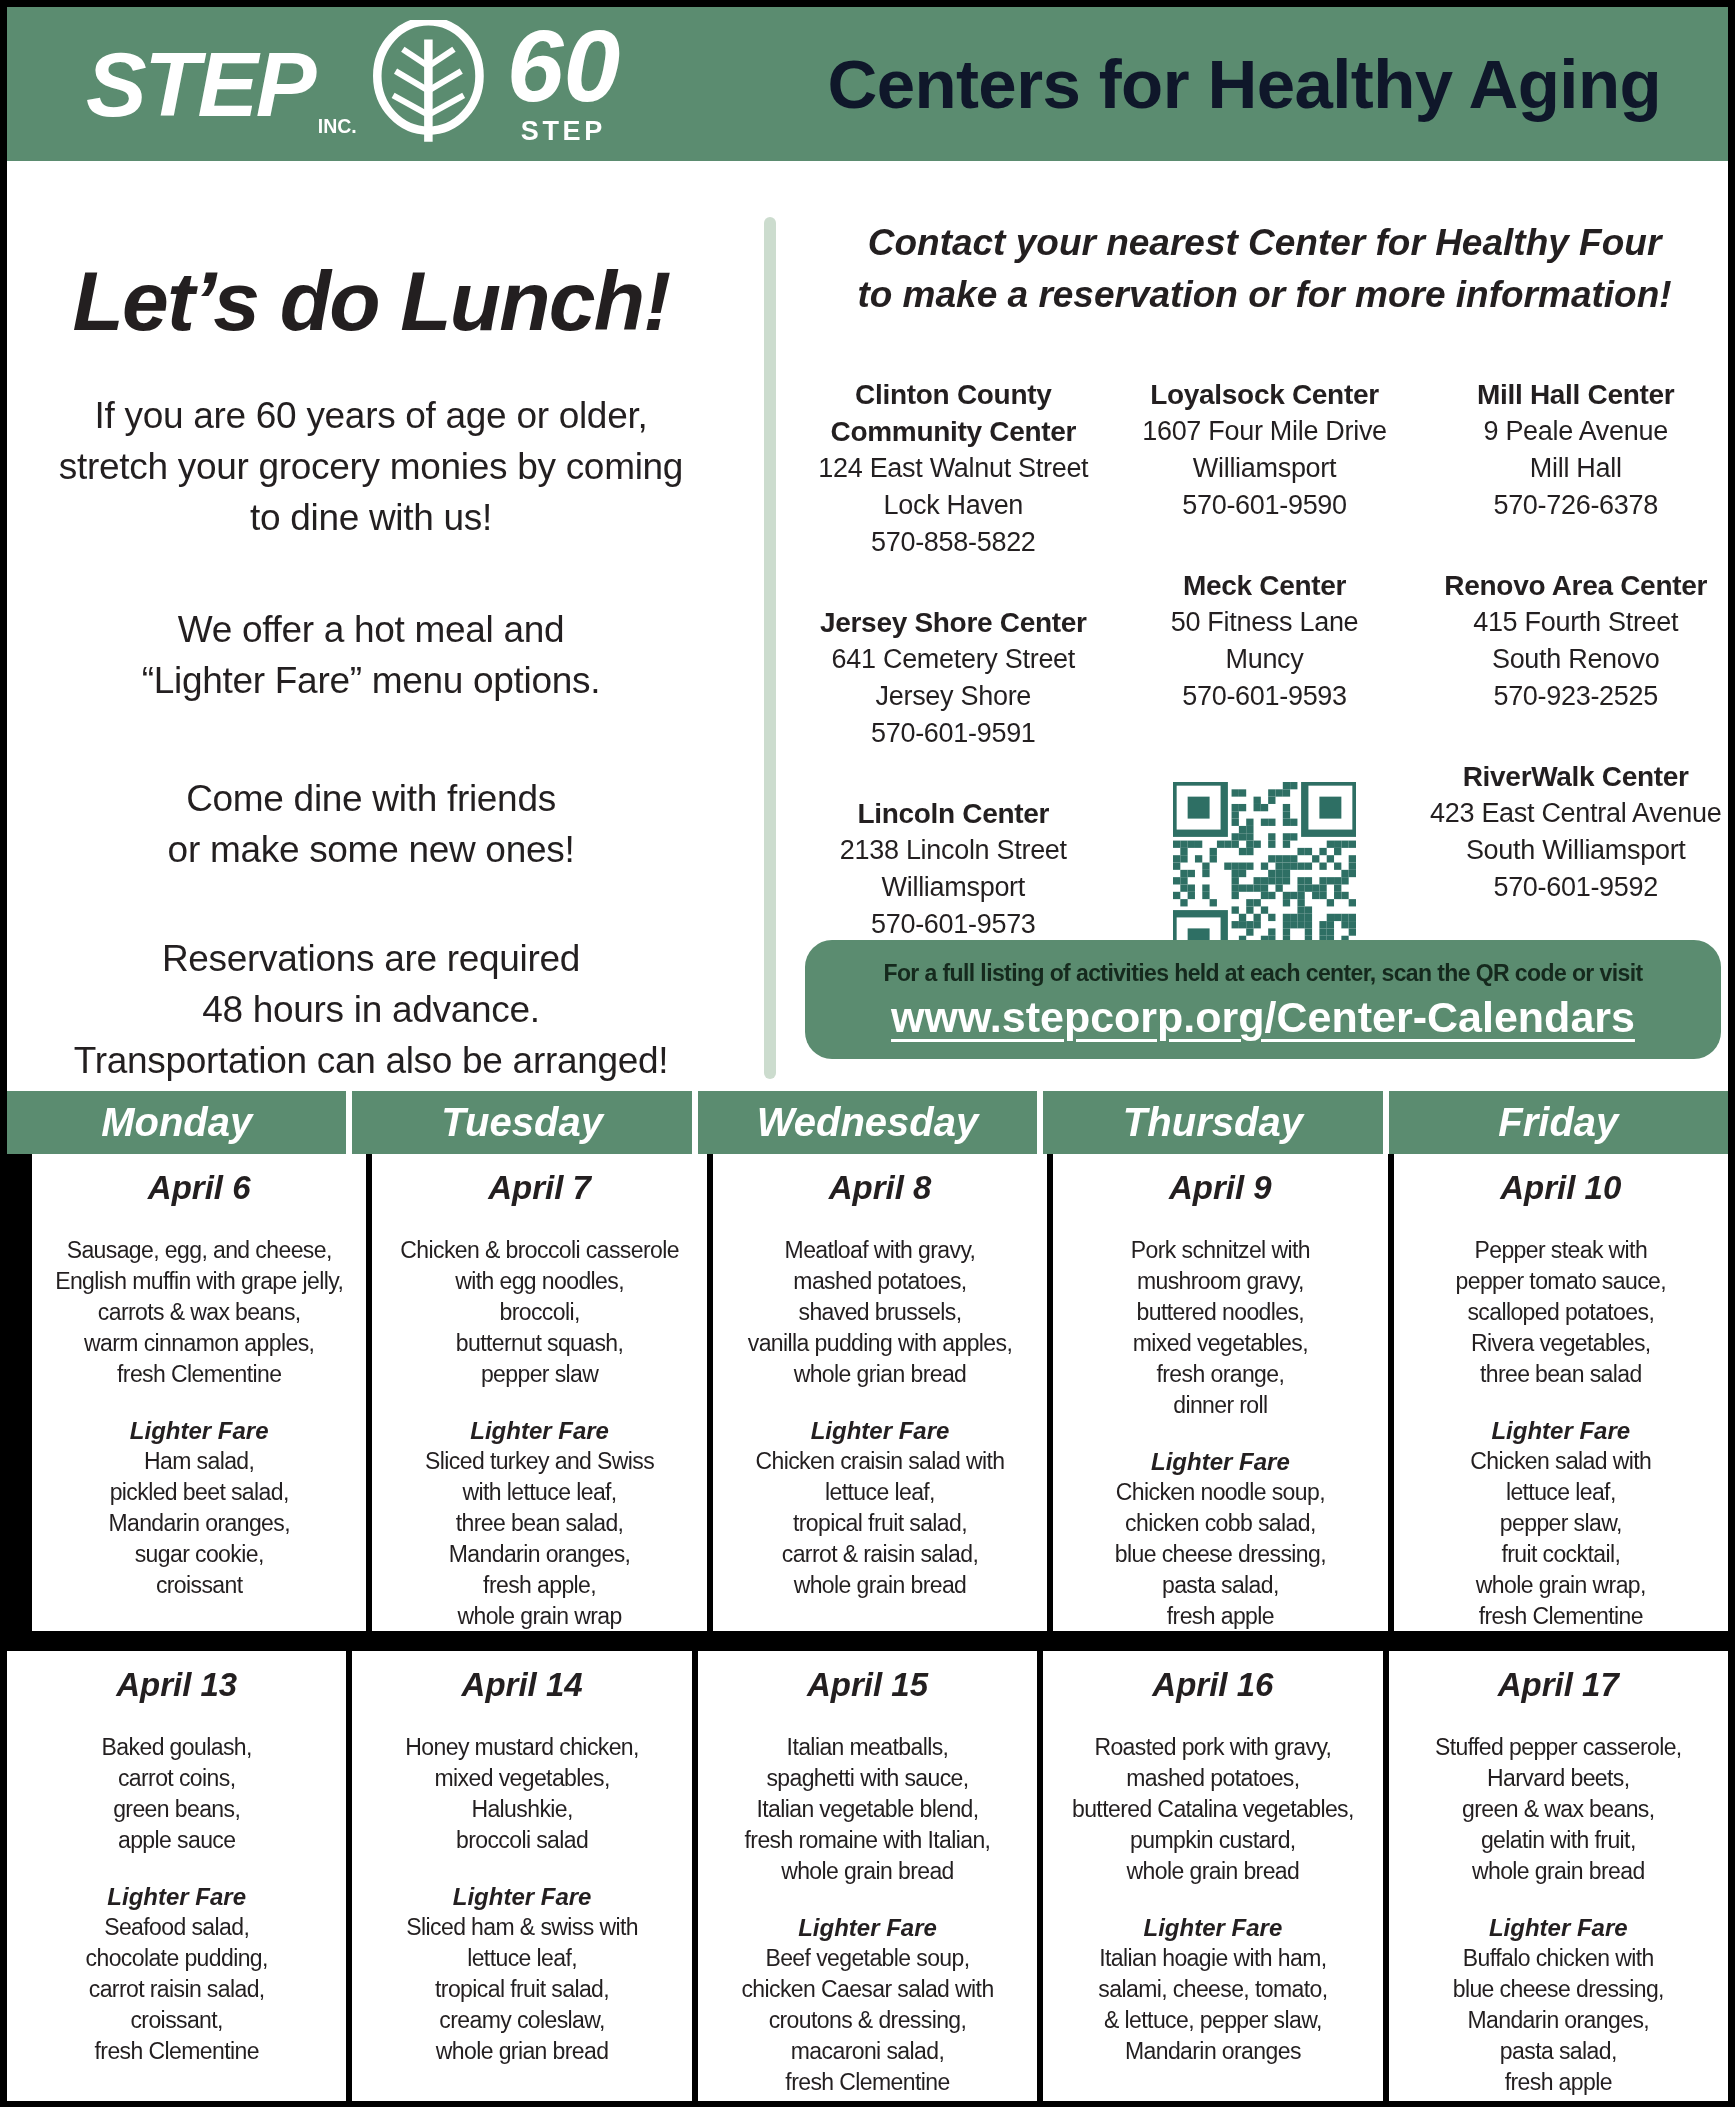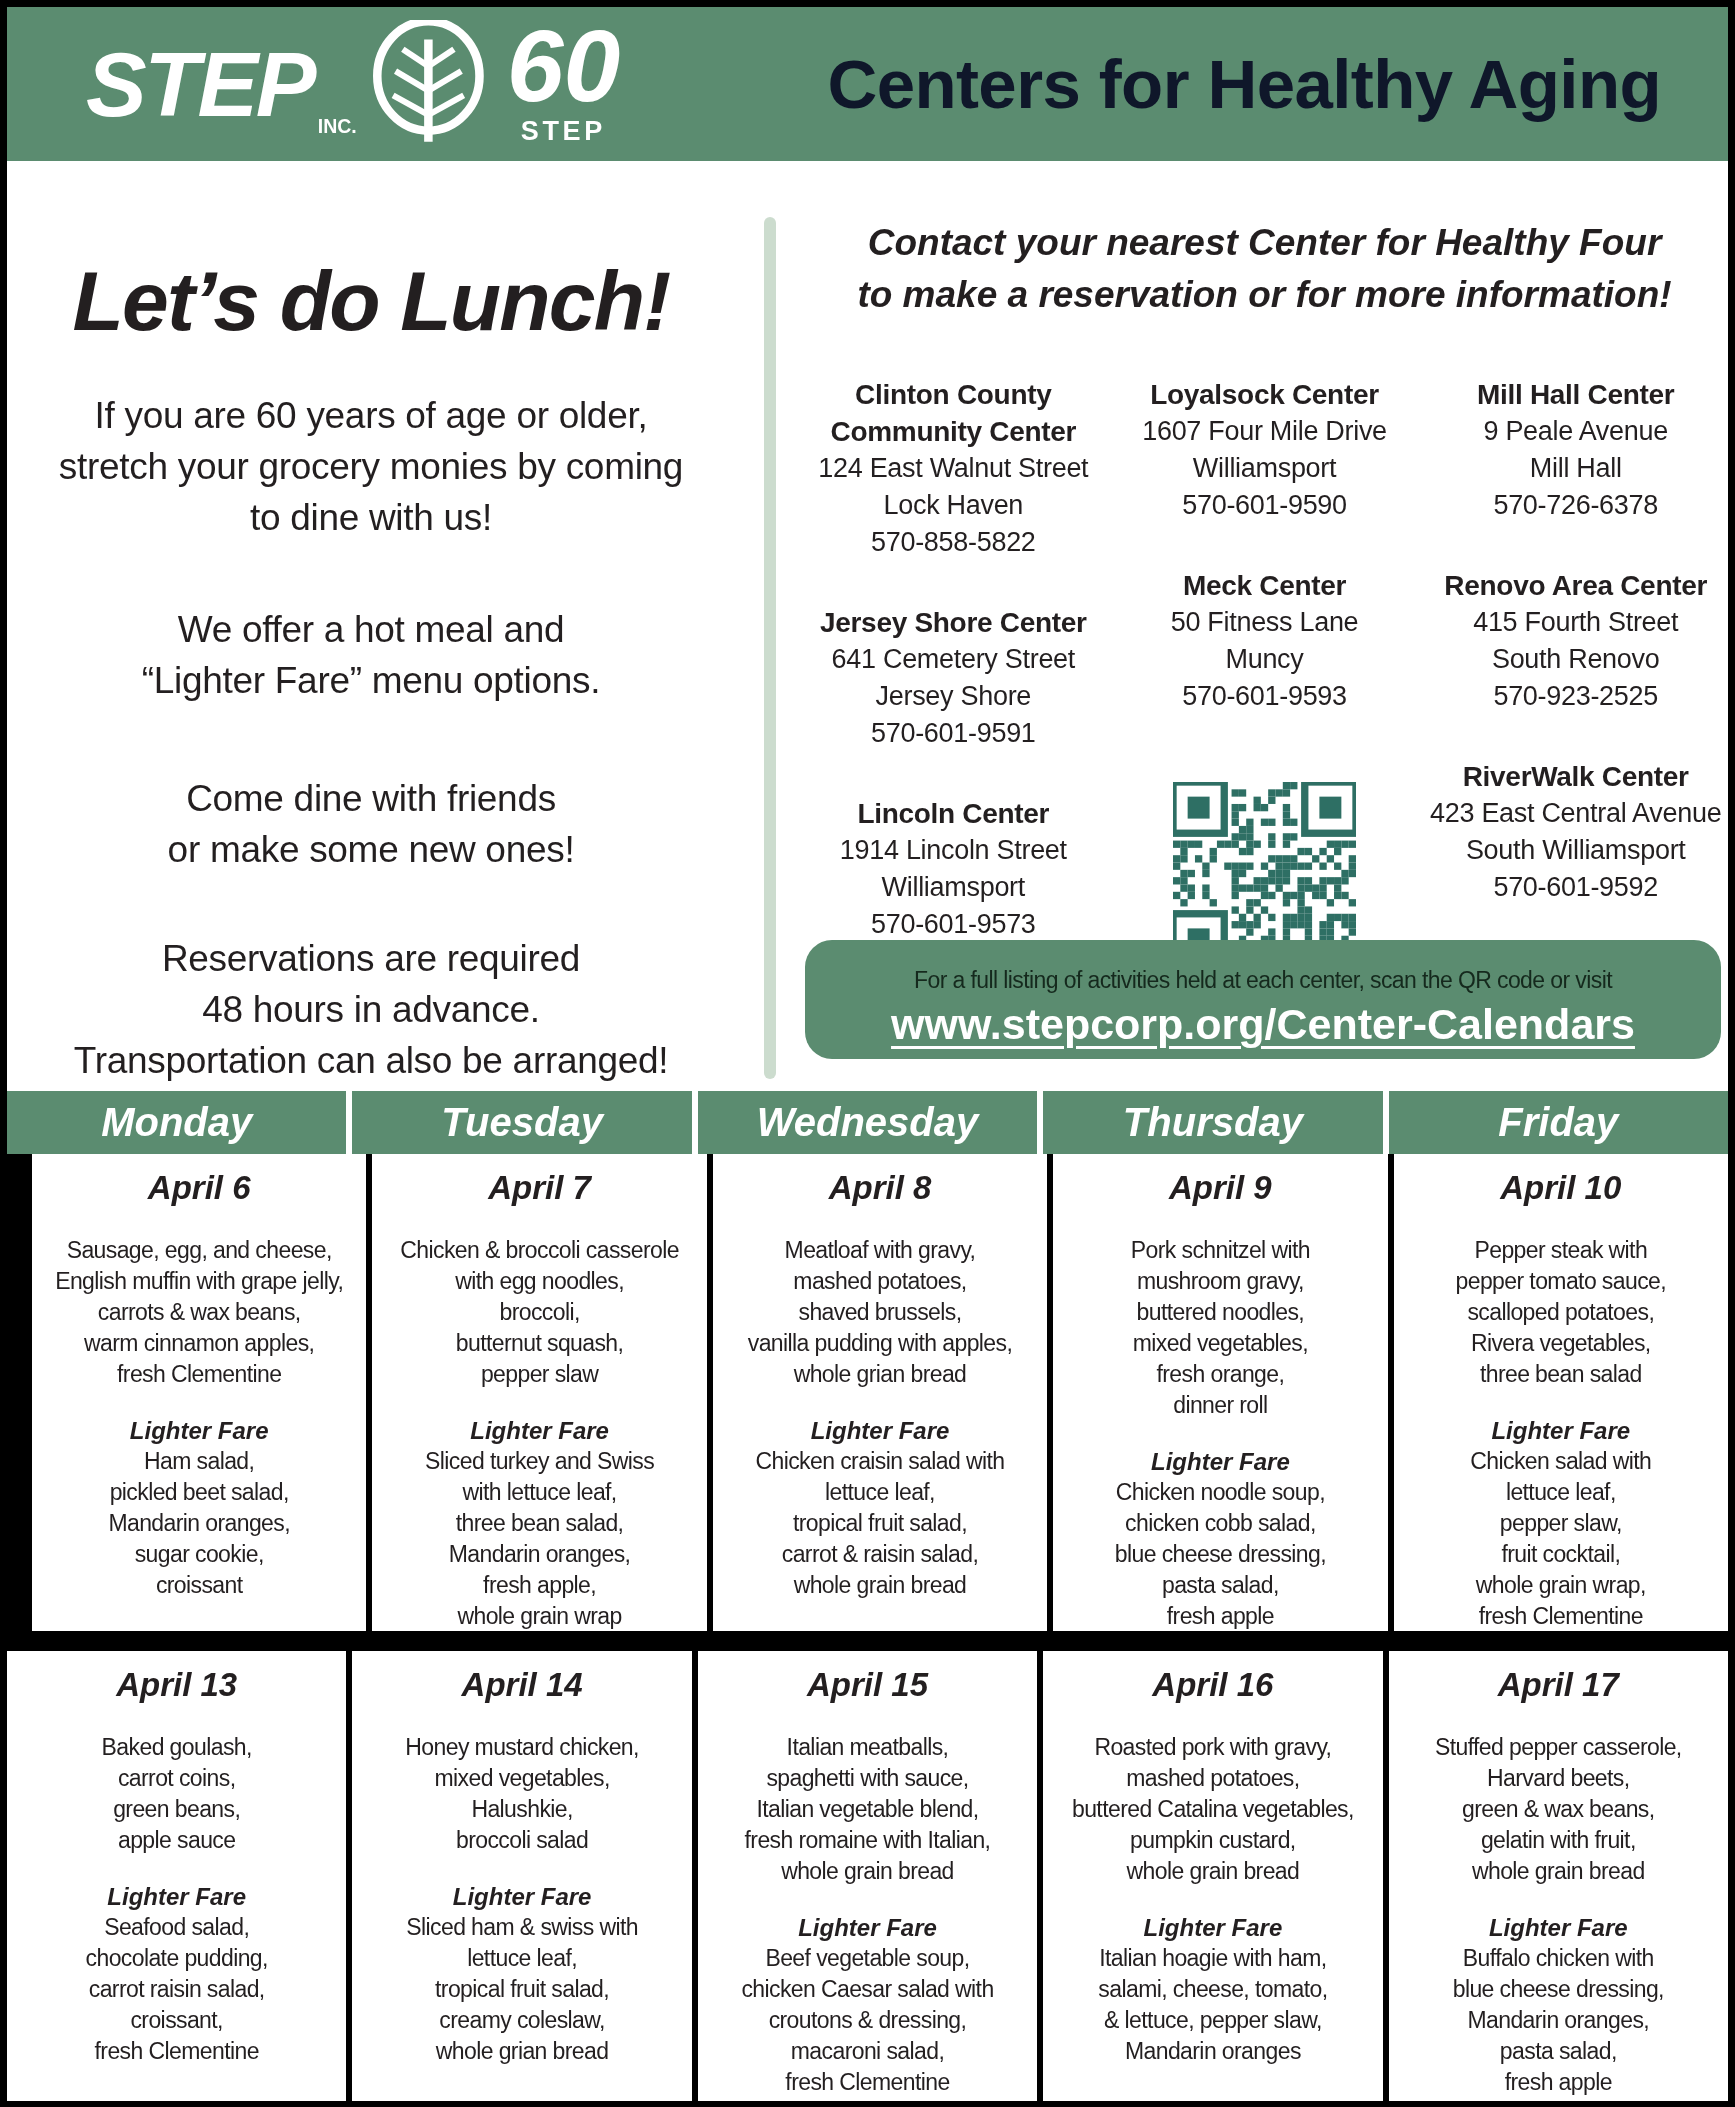--- a/index.html
+++ b/index.html
@@ -42,21 +42,21 @@
   .contact-column { flex:1; display:flex; flex-direction:column; gap:43px; }
   .center-block {}
   .center-name { font-size:28px; font-weight:bold; line-height:37px; letter-spacing:-0.3px; }
   .center-line { font-size:27px; line-height:37px; letter-spacing:-0.3px; }
   .qr-wrap { margin:24px auto 0 auto; width:183px; height:183px; }
   
   .banner {
     position:absolute; left:798px; top:933px; width:916px; height:119px;
     background:#5b8c70; border-radius:27px; text-align:center; box-sizing:border-box;
   }
-  .banner-line1 { margin-top:27px; font-size:23px; font-weight:normal; letter-spacing:-0.6px; color:#15291d; }
+  .banner-line1 { margin-top:20px; font-size:23px; font-weight:bold; letter-spacing:-0.6px; color:#15291d; }
   .banner-url { display:inline-block; margin-top:6px; font-size:43px; font-weight:bold; color:#ffffff;
     text-decoration:underline; text-decoration-thickness:3px; text-underline-offset:7.3px; }
   
   .calendar { position:absolute; left:0; top:1084px; right:0; bottom:0; display:flex; flex-direction:column; }
   .cal-header { display:grid; grid-template-columns:repeat(5,1fr); column-gap:6px; height:63px; background:#fff; }
   .day-header { background:#5b8c70; color:#fff; display:flex; align-items:center; justify-content:center;
     font-size:40px; font-weight:bold; font-style:italic; }
   .cal-body { flex:1; display:flex; flex-direction:column; background:#000; }
   .week { display:grid; grid-template-columns:repeat(5,1fr); column-gap:6px; background:#000; }
   .week.w1 { height:477px;padding-left:25px; }
@@ -135,21 +135,21 @@
             <div class="center-line">570-858-5822</div>
           </div>
           <div class="center-block">
             <div class="center-name">Jersey Shore Center</div>
             <div class="center-line">641 Cemetery Street</div>
             <div class="center-line">Jersey Shore</div>
             <div class="center-line">570-601-9591</div>
           </div>
           <div class="center-block">
             <div class="center-name">Lincoln Center</div>
-            <div class="center-line">1914 Lincoln Street</div>
+            <div class="center-line">2138 Lincoln Street</div>
             <div class="center-line">Williamsport</div>
             <div class="center-line">570-601-9573</div>
           </div>
         </div>
         <div class="contact-column">
           <div class="center-block">
             <div class="center-name">Loyalsock Center</div>
             <div class="center-line">1607 Four Mile Drive</div>
             <div class="center-line">Williamsport</div>
             <div class="center-line">570-601-9590</div>

